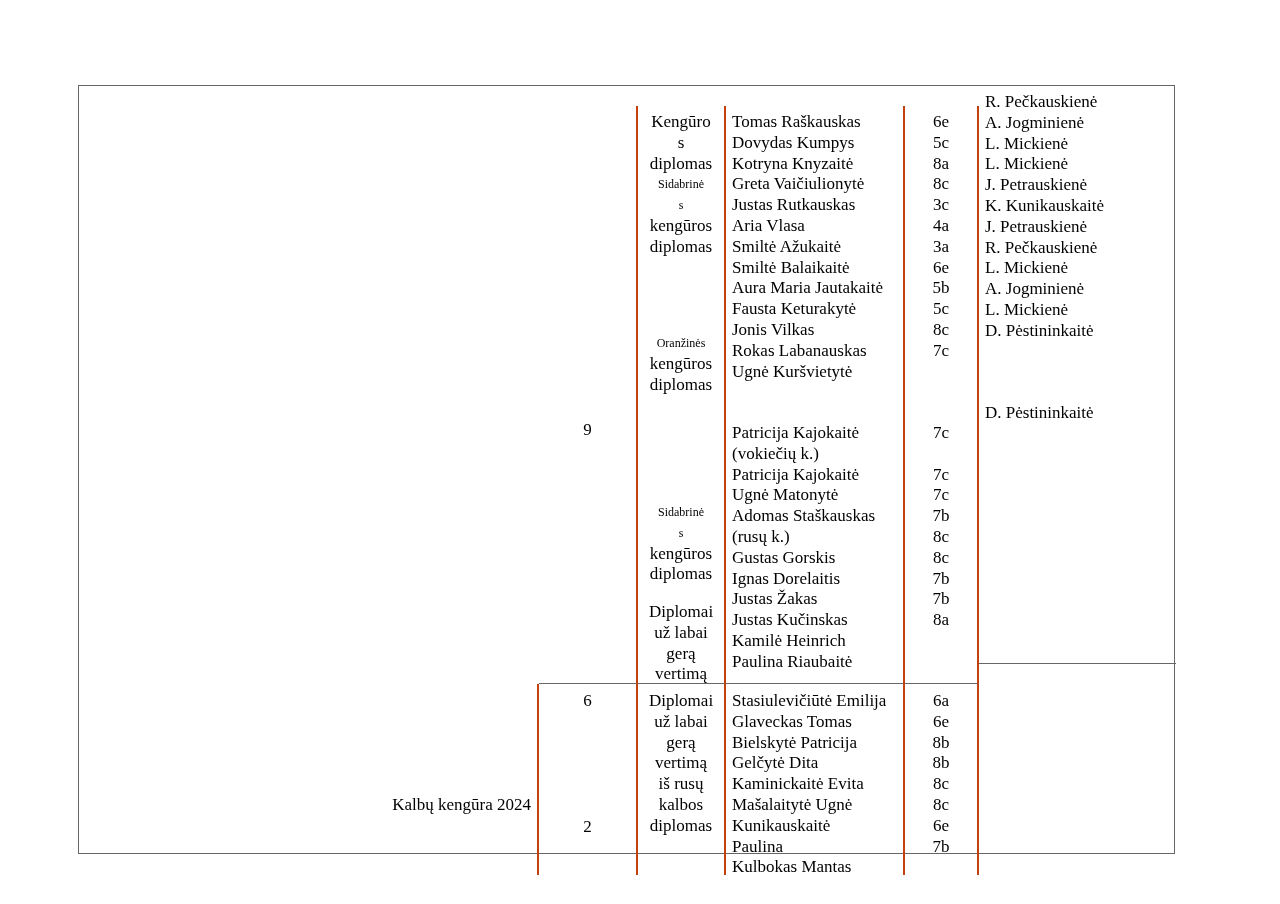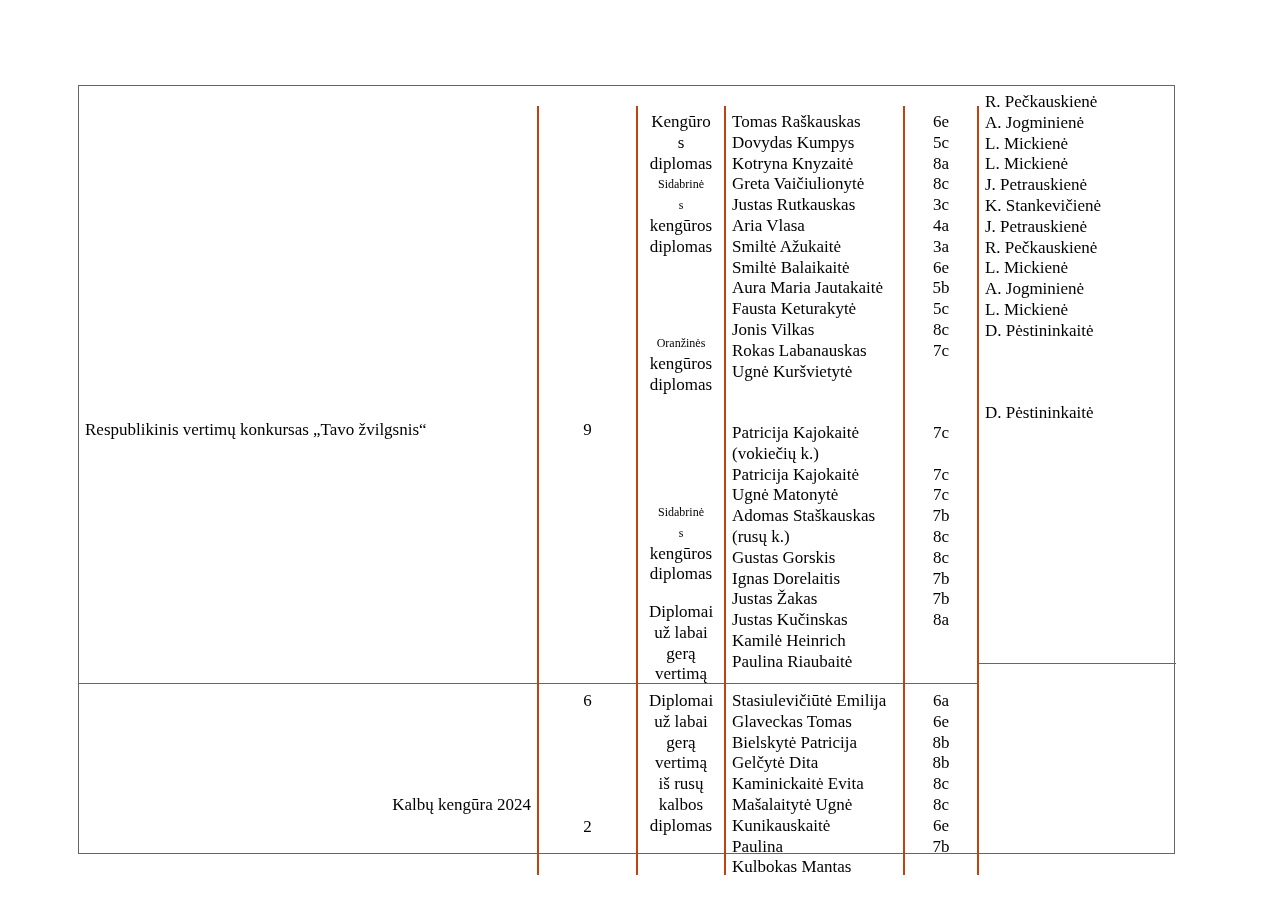--- a/index.html
+++ b/index.html
@@ -23,25 +23,20 @@
   .blk.left{text-align:left;}
   .ln{
     font-size:17px;line-height:20.8px;min-height:20.8px;white-space:nowrap;
   }
   .ln.sm{font-size:12px;}
 </style>
 </head>
 <body>
 
 <div id="doc-table">
-    <div class="cell bR bB" style="left: 0px; top: 0px; width: 460px; height: 578px;">
-      <div class="blk left" style="top: 314px;">
-        <div class="ln">Respublikinis vertimų konkursas „Tavo žvilgsnis“</div>
-      </div>
-    </div>
     <div class="cell bR bB" style="left: 460px; top: 0px; width: 99px; height: 578px;">
       <div class="blk center" style="top: 314px;">
         <div class="ln">9</div>
       </div>
     </div>
     <div class="cell bR bB" style="left: 559px; top: 0px; width: 88px; height: 578px;">
       <div class="blk center" style="top: 6px;">
         <div class="ln">Kengūro</div>
         <div class="ln">s</div>
         <div class="ln">diplomas</div>
@@ -127,21 +122,21 @@
         <div class="ln">8a</div>
       </div>
     </div>
     <div class="cell bB" style="left: 900px; top: 0px; width: 197px; height: 578px;">
       <div class="blk left" style="top: 6px;">
         <div class="ln">R. Pečkauskienė</div>
         <div class="ln">A. Jogminienė</div>
         <div class="ln">L. Mickienė</div>
         <div class="ln">L. Mickienė</div>
         <div class="ln">J. Petrauskienė</div>
-        <div class="ln">K. Stankevičienė</div>
+        <div class="ln">K. Kunikauskaitė</div>
         <div class="ln">J. Petrauskienė</div>
         <div class="ln">R. Pečkauskienė</div>
         <div class="ln">L. Mickienė</div>
         <div class="ln">A. Jogminienė</div>
         <div class="ln">L. Mickienė</div>
         <div class="ln">D. Pėstininkaitė</div>
       </div>
       <div class="blk left" style="top: 317px;">
         <div class="ln">D. Pėstininkaitė</div>
       </div>

